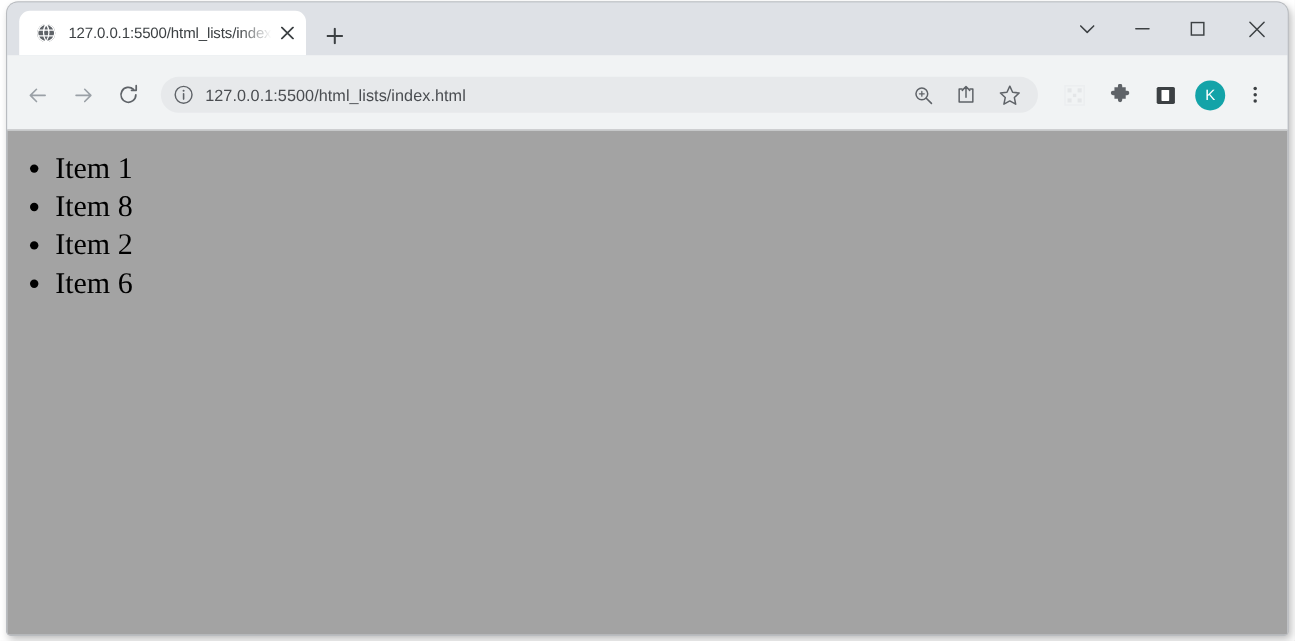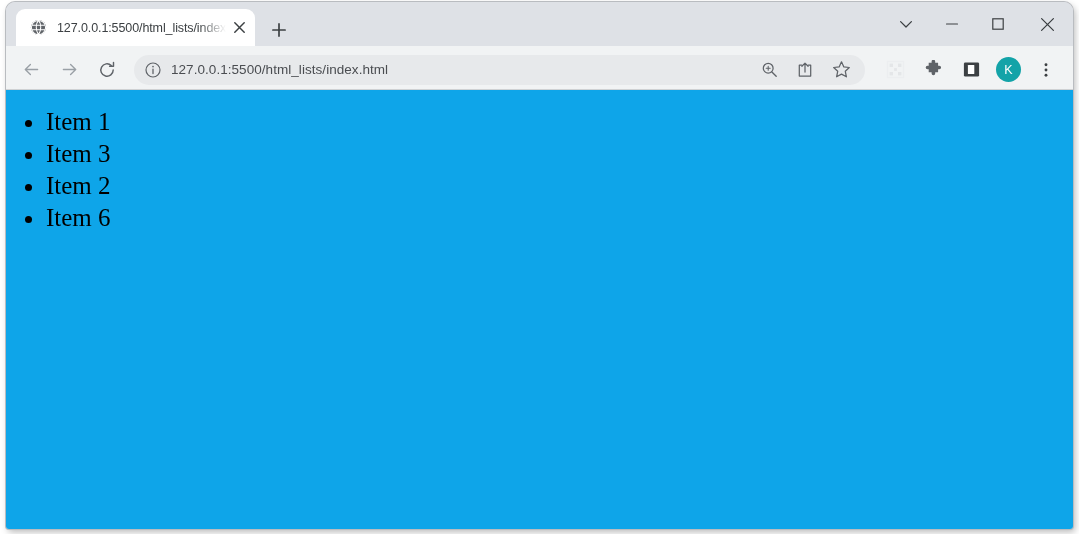--- a/index.html
+++ b/index.html
@@ -100,21 +100,21 @@
   .wincontrols .wc {
     width: 46px;
     display: flex;
     align-items: center;
     justify-content: center;
   }
   .wincontrols .wc.close { width: 52px; }
 
   
   .toolbar {
-    height: 43px;
+    height: 62px;
     background: #f1f3f4;
     display: flex;
     align-items: center;
     flex: none;
     padding: 4px 8px 0 6px;
     box-sizing: border-box;
     position: relative;
   }
   .tbbtn {
     width: 32px;
@@ -169,21 +169,21 @@
     display: flex;
     align-items: center;
     justify-content: center;
     flex: none;
     margin: 0 6px;
   }
 
   
   .viewport {
     flex: 1 1 auto;
-    background: #0ea5e9;
+    background: #a3a3a3;
     border-top: 1px solid #cfd1d3;
     overflow: hidden;
     position: relative;
   }
   ul.page-list {
     margin: 16px 0 16px 0;
     padding-left: 40px;
     font-family: "Liberation Serif", "DejaVu Serif", serif;
     font-size: 25px;
     line-height: 1.28;
@@ -331,19 +331,19 @@
         <circle cx="8" cy="2.8" r="1.45" fill="#3c4043"></circle>
         <circle cx="8" cy="8" r="1.45" fill="#3c4043"></circle>
         <circle cx="8" cy="13.2" r="1.45" fill="#3c4043"></circle>
       </svg>
     </div>
   </div>
 
   <div class="viewport">
     <ul class="page-list">
       <li>Item 1</li>
-      <li>Item 3</li>
+      <li>Item 8</li>
       <li>Item 2</li>
       <li>Item 6</li>
     </ul>
   </div>
 
 </div>
 
 </body></html>

